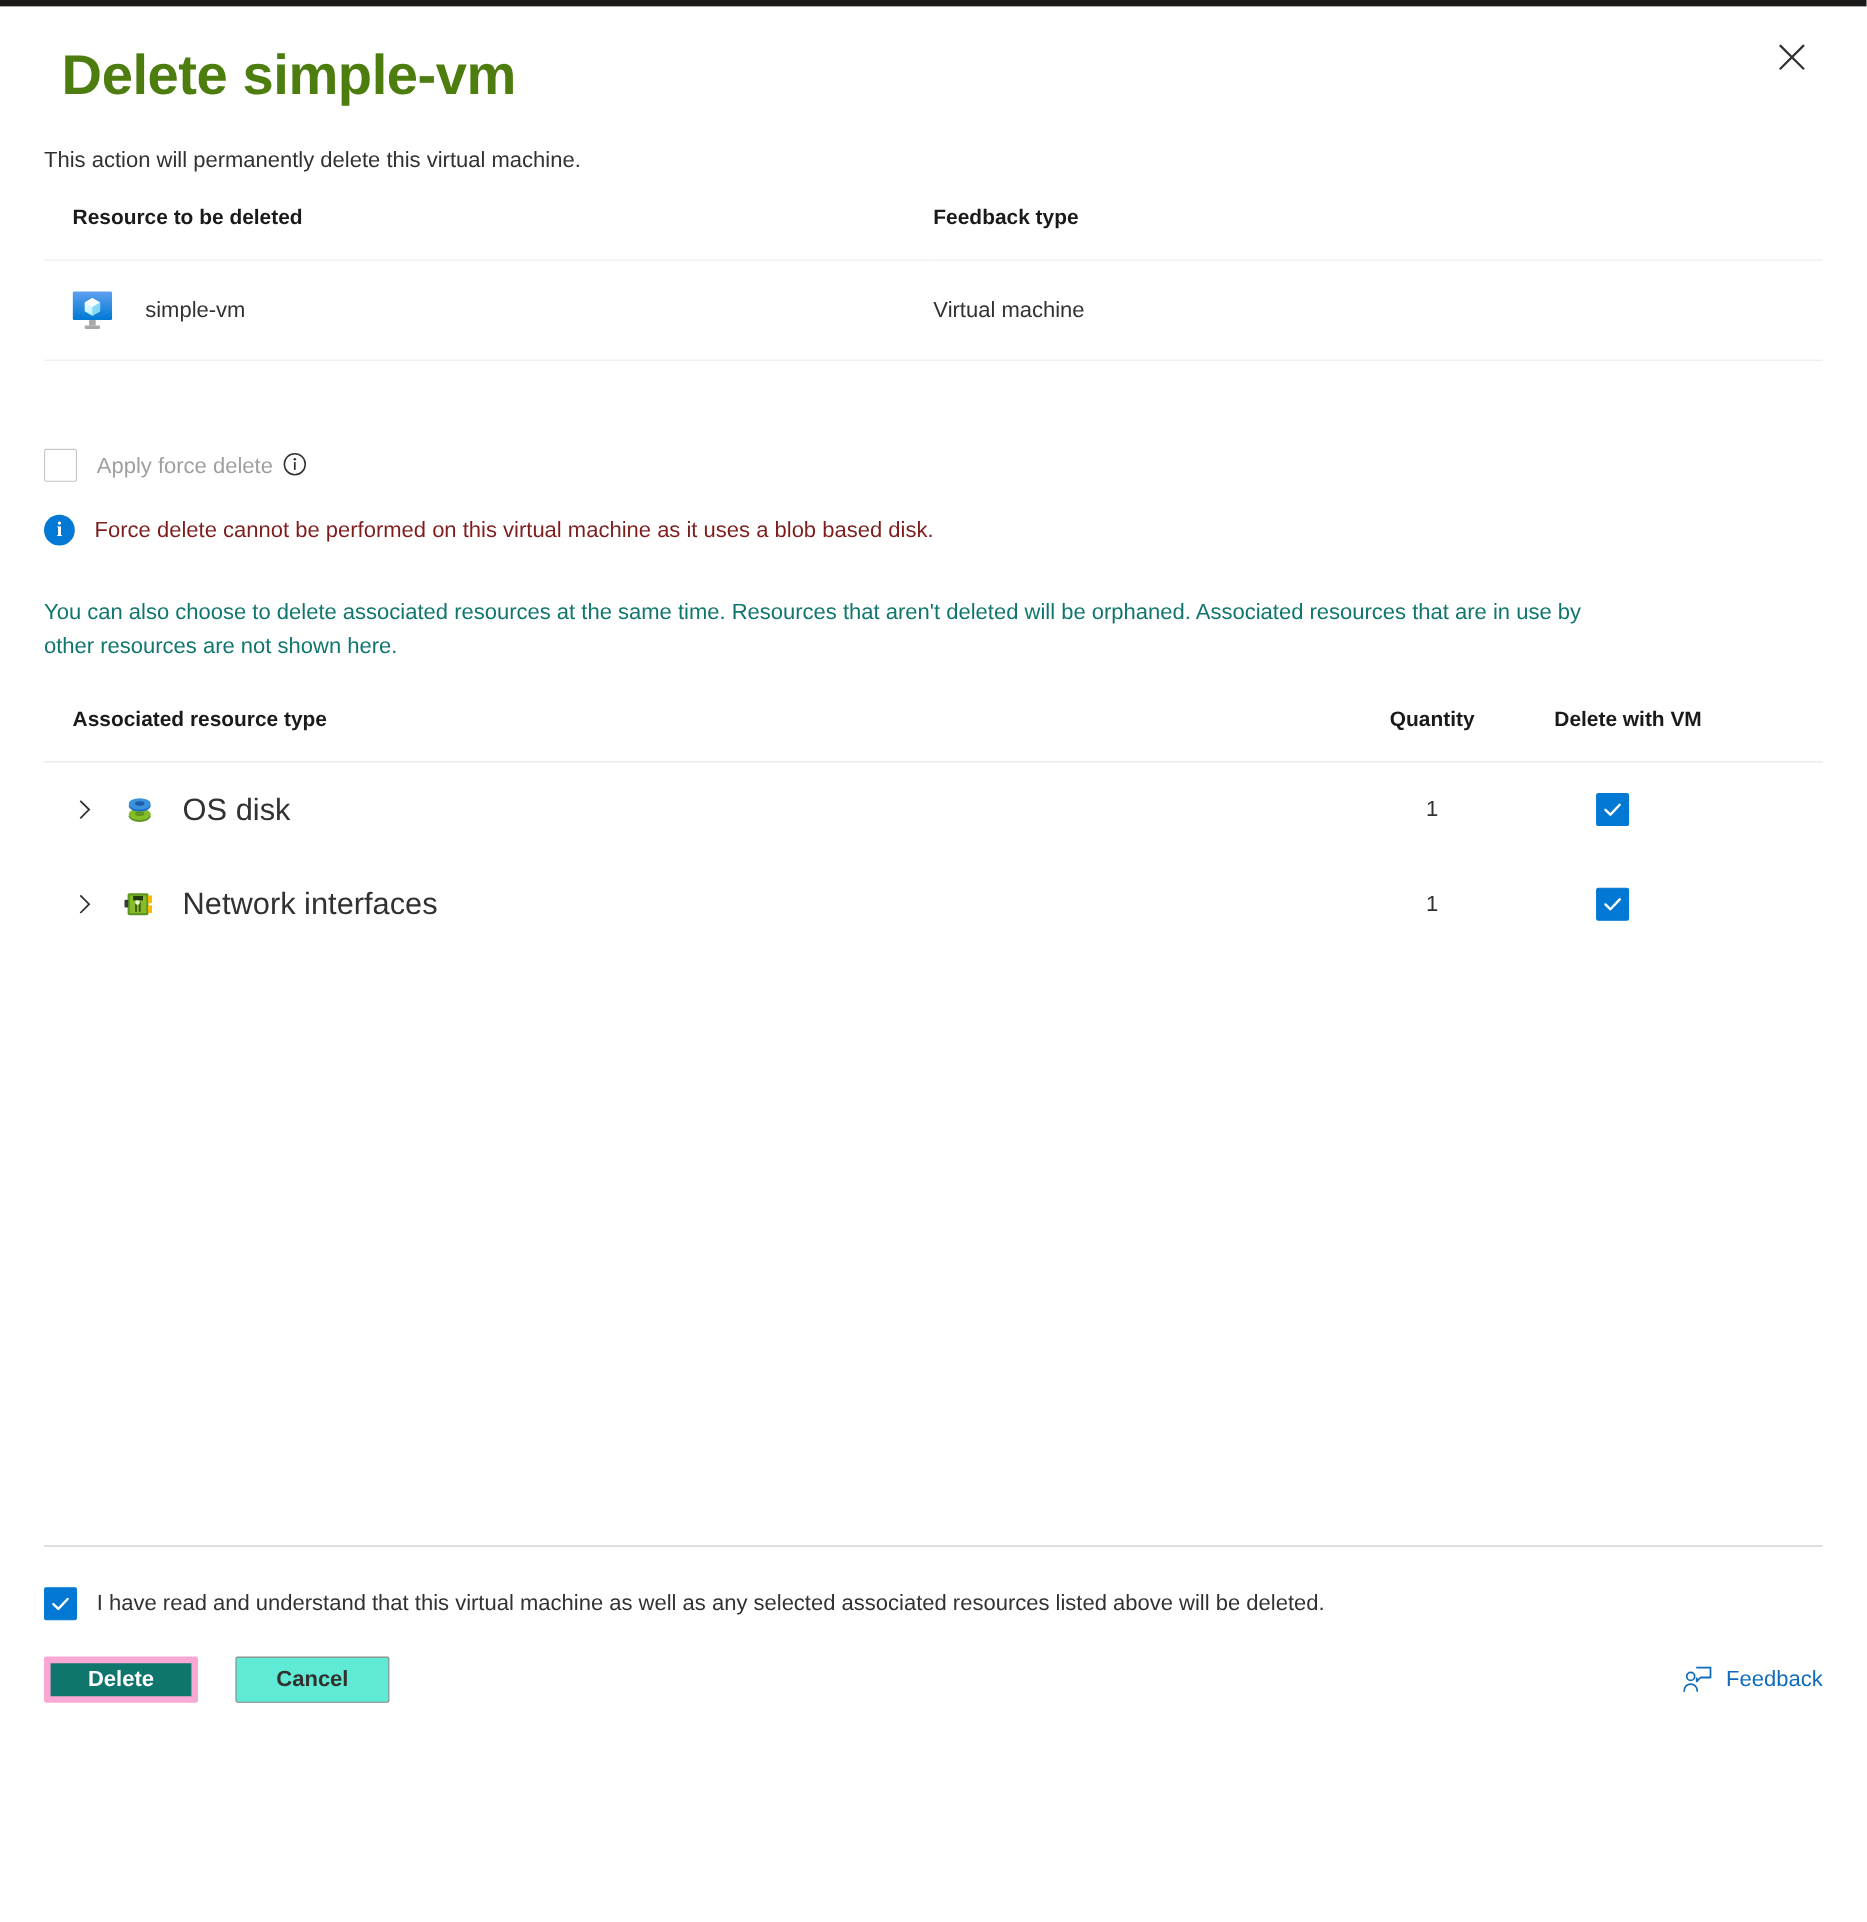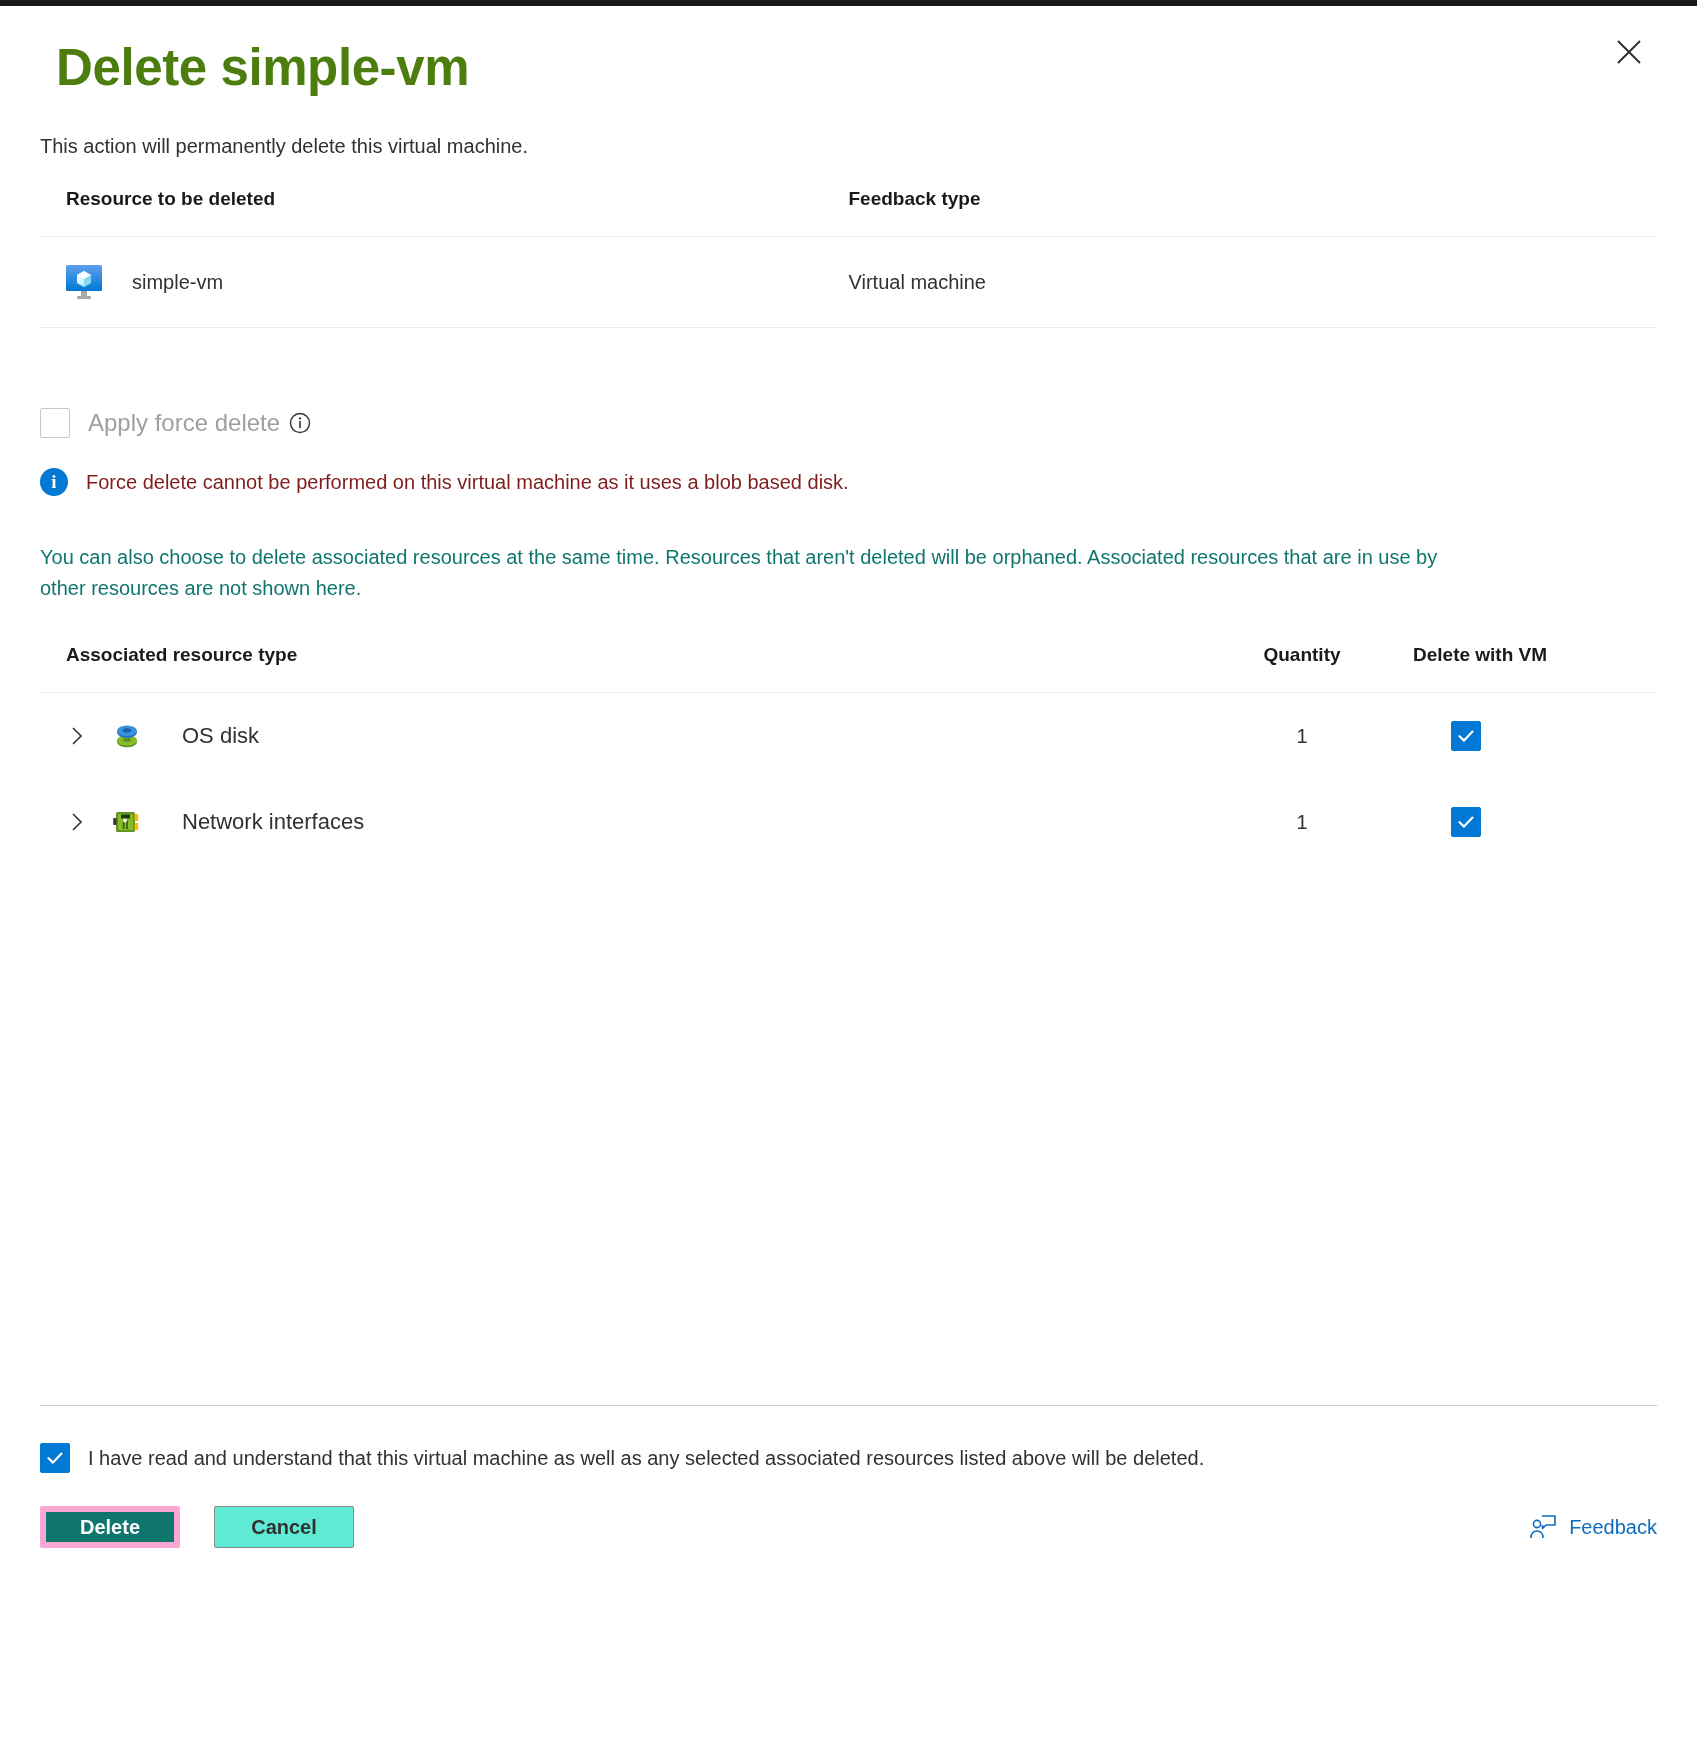--- a/index.html
+++ b/index.html
@@ -132,21 +132,21 @@
     align-items: center;
     justify-content: center;
   }
   .cb-box.disabled { border-color: #c8c6c4; }
   .cb-box.checked {
     background: #0078d4;
     border-color: #0078d4;
   }
   .cb-box.checked svg { display: block; }
   .force-delete-label {
-    font-size: 24px;
+    font-size: 20px;
     color: #a19f9d;
   }
   .info-glyph {
     display: inline-flex;
     width: 24px; height: 24px;
     margin-left: 8px;
     vertical-align: -4px;
   }
 
   
@@ -191,21 +191,21 @@
   }
   .chevron {
     width: 22px; height: 22px;
     flex: 0 0 22px;
     cursor: pointer;
     display: flex;
     align-items: center;
     justify-content: center;
   }
   .assoc-icon { width: 34px; height: 34px; flex: 0 0 34px; }
-  .assoc-label { font-size: 22px; color: #323130; margin-left: 16px; }
+  .assoc-label { font-size: 28px; color: #323130; }
   .qty-value { font-size: 20px; color: #323130; }
 
   
   .footer-divider {
     position: absolute;
     left: 40px;
     right: 40px;
     top: 1399px;
     height: 1px;
     background: #c8c6c4;

